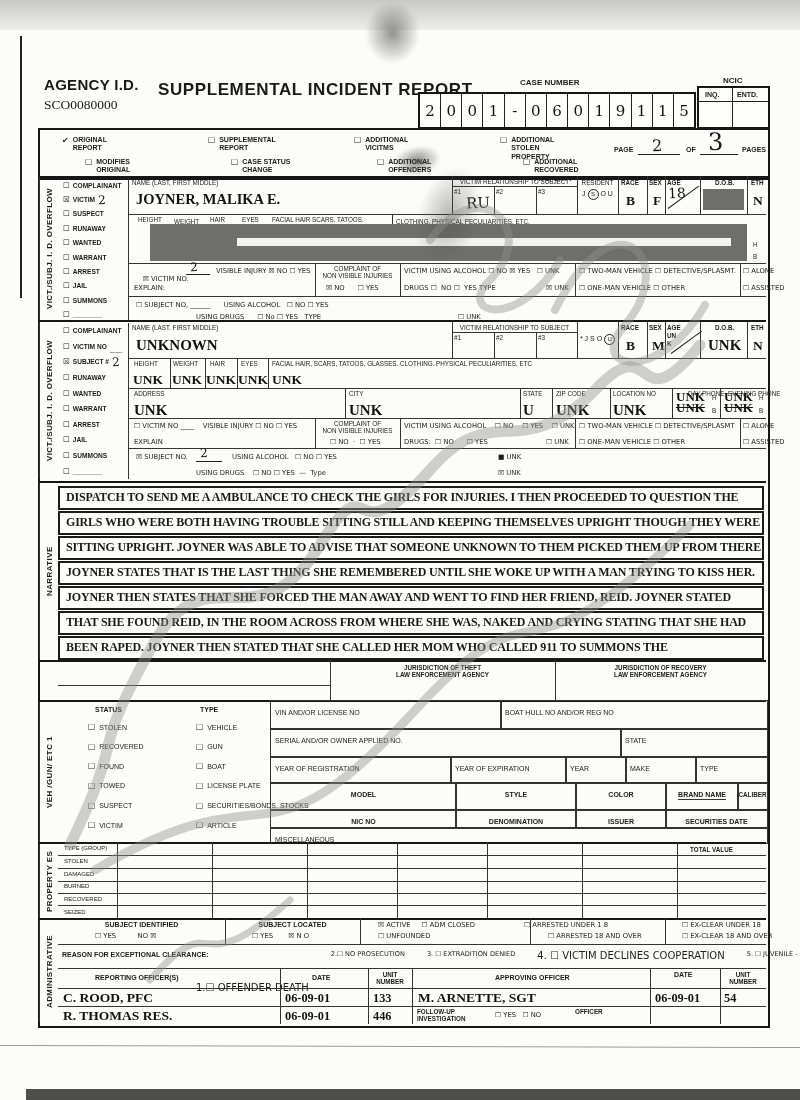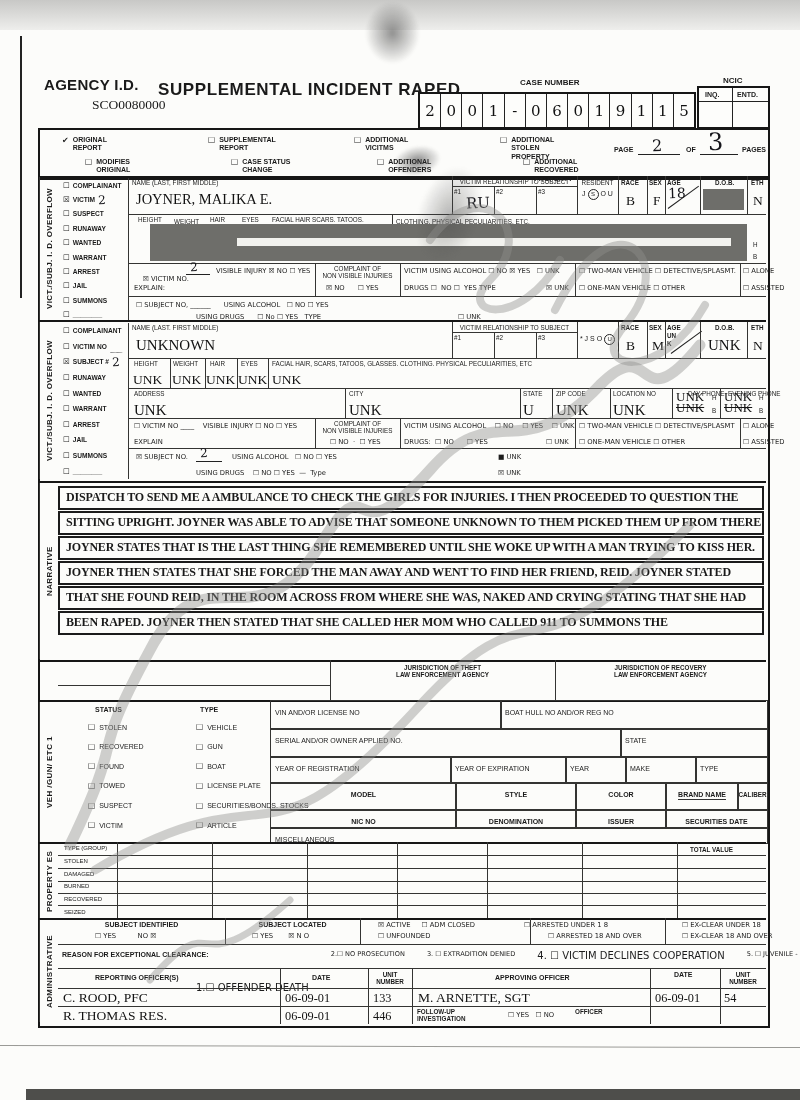--- a/index.html
+++ b/index.html
@@ -4,21 +4,21 @@
 <style>
   html,body{margin:0;padding:0;background:#e9e9e7;}
   .page{position:relative;width:800px;height:1100px;background:#fcfcfa;overflow:hidden;
         font-family:"Liberation Sans",sans-serif;color:#1a1a1a;}
   .a{position:absolute;}
   .l6{font-size:6.3px;line-height:1.15;}
   .l7{font-size:7px;line-height:1.2;}
   .l8{font-size:8px;line-height:1.2;}
   .b{font-weight:bold;}
   .ctr{text-align:center;}
-  .v{font-family:"Liberation Serif",serif;font-weight:400;font-size:13.5px;white-space:nowrap;color:#121212;}
+  .v{font-family:"Liberation Serif",serif;font-weight:700;font-size:13.5px;white-space:nowrap;color:#121212;}
   .v12{font-size:12.3px;}
   .hand{font-family:"DejaVu Serif",serif;font-size:14px;white-space:nowrap;color:#15151a;transform:rotate(-2deg);}
   .cbl{font-family:"DejaVu Sans",sans-serif;font-size:6.8px;white-space:pre;color:#1c1c1c;}
   .bd2{border:2px solid #161616;}
   .vline{position:absolute;width:1px;background:#343432;}
   .hline{position:absolute;height:1px;background:#343432;}
   .hline2{position:absolute;height:2px;background:#161616;}
   .vlab{position:absolute;writing-mode:vertical-rl;transform:rotate(180deg);
         font-size:8px;font-weight:bold;letter-spacing:.4px;display:flex;align-items:center;
         justify-content:center;white-space:nowrap;}
@@ -46,22 +46,22 @@
 <body>
 
 <div class="page">
 
   <div class="a" style="left:0;top:0;width:800px;height:30px;background:linear-gradient(#c8c8c6,#eeeeec);"></div>
   <div class="a" style="left:20px;top:36px;width:2px;height:262px;background:#222;"></div>
   <div class="a" style="left:0;top:1046px;width:800px;height:1px;background:#9a9a96;transform:rotate(.15deg);"></div>
   <div class="a" style="left:26px;top:1089px;width:774px;height:11px;background:#4e4e4b;"></div>
 
   <div class="a l8 b" style="left:44px;top:76px;font-size:15px;font-weight:600;letter-spacing:.3px;">AGENCY I.D.</div>
-  <div class="a" style="left:44px;top:97px;font-family:'Liberation Serif',serif;font-size:13.5px;margin-left:48px;">SCO0080000</div>
-  <div class="a" style="left:158px;top:80px;font-size:17px;font-weight:600;letter-spacing:.6px;">SUPPLEMENTAL INCIDENT RAPED</div>
+  <div class="a" style="left:44px;top:97px;font-family:'Liberation Serif',serif;font-size:13.5px;">SCO0080000</div>
+  <div class="a" style="left:158px;top:80px;font-size:17px;font-weight:600;letter-spacing:.6px;">SUPPLEMENTAL INCIDENT REPORT</div>
   <div class="a l8 b" style="left:520px;top:78px;">CASE NUMBER</div>
   <div class="a l8 b" style="left:723px;top:76px;">NCIC</div>
 
   <div class="a bd2" style="left:418px;top:92px;width:274px;height:33px;display:flex;background:#fdfdfb;">
 
   <div class="cdig">2</div>
       <div class="cdig">0</div>
       <div class="cdig">0</div>
       <div class="cdig">1</div>
       <div class="cdig">-</div>
@@ -451,20 +451,21 @@
   <span class="a cbl" style="left:498px;top:453px;">■ UNK</span>
   <span class="a cbl" style="left:196px;top:469px;">USING DRUGS    ☐ NO ☐ YES  —  Type</span>
   <span class="a cbl" style="left:498px;top:469px;">☒ UNK</span>
 
   <div class="hline2" style="left:38px;top:481px;width:728px;"></div>
 
   <div class="vlab" style="left:39px;top:483px;width:19px;height:176px;border-right:1px solid #343432;">NARRATIVE</div>
   <div class="a narrow" style="left:58px;top:486px;width:706px;">
 
   <div class="nline">DISPATCH TO SEND ME A AMBULANCE TO CHECK THE GIRLS FOR INJURIES.  I THEN PROCEEDED TO QUESTION THE</div>
+      <div class="nline">GIRLS WHO WERE BOTH HAVING TROUBLE SITTING STILL AND KEEPING THEMSELVES UPRIGHT THOUGH THEY WERE</div>
       <div class="nline">SITTING UPRIGHT.  JOYNER WAS ABLE TO ADVISE THAT SOMEONE UNKNOWN TO THEM PICKED THEM UP FROM THERE</div>
       <div class="nline">JOYNER STATES THAT IS THE LAST THING SHE REMEMBERED UNTIL SHE WOKE UP WITH A MAN TRYING TO KISS HER.</div>
       <div class="nline">JOYNER THEN STATES THAT SHE FORCED THE MAN AWAY AND WENT TO FIND HER FRIEND, REID.  JOYNER STATED</div>
       <div class="nline">THAT SHE FOUND REID, IN THE ROOM ACROSS FROM WHERE SHE WAS, NAKED AND CRYING STATING THAT SHE HAD</div>
       <div class="nline">BEEN RAPED.  JOYNER THEN STATED THAT SHE CALLED HER MOM WHO CALLED 911 TO SUMMONS THE</div>
     </div>
 
   <div class="hline2" style="left:38px;top:660px;width:728px;"></div>
 
   <div class="vline" style="left:330px;top:660px;height:40px;"></div>
@@ -648,21 +649,21 @@
   <span class="a v v12" style="left:724px;top:991px;">54</span>
   <div class="hline" style="left:58px;top:1006px;width:708px;"></div>
 
   <span class="a v" style="left:63px;top:1008px;">R. THOMAS RES.</span>
   <span class="a v v12" style="left:285px;top:1009px;">06-09-01</span>
   <span class="a v v12" style="left:373px;top:1009px;">446</span>
   <div class="a l6 b" style="left:417px;top:1008px;width:60px;">
     <span>FOLLOW-UP</span><br>
     <span>INVESTIGATION</span>
   </div>
-  <span class="a cbl" style="left:495px;top:1011px;margin-left:13px;">☐ YES   ☐ NO</span>
+  <span class="a cbl" style="left:495px;top:1011px;">☐ YES   ☐ NO</span>
   <span class="a l6 b" style="left:575px;top:1008px;">OFFICER</span>
 
   <div class="a" style="left:393px;top:146px;width:48px;height:30px;background:radial-gradient(closest-side,rgba(45,45,45,.55),rgba(45,45,45,0));filter:blur(1px);transform:rotate(-12deg);"></div>
   <div class="a" style="left:418px;top:165px;width:62px;height:100px;background:radial-gradient(closest-side,rgba(70,70,70,.38),rgba(70,70,70,0));filter:blur(1.5px);transform:rotate(18deg);"></div>
   <div class="a" style="left:365px;top:2px;width:55px;height:62px;background:radial-gradient(closest-side,rgba(40,40,40,.5),rgba(40,40,40,0));filter:blur(1px);"></div>
 
   <svg class="wm" width="800" height="1100" viewBox="0 0 800 1100">
     <g fill="none" stroke="#8f8f8d" stroke-opacity="0.42" stroke-linecap="round">
       <path stroke-width="11" d="M70,845 C130,720 85,770 150,650 C205,545 255,650 320,545 C375,455 345,565 430,470 C495,395 520,470 600,385 C655,330 635,425 700,345"></path>
       <path stroke-width="9" d="M95,870 C280,760 255,885 420,705 C545,570 515,700 690,525"></path>

